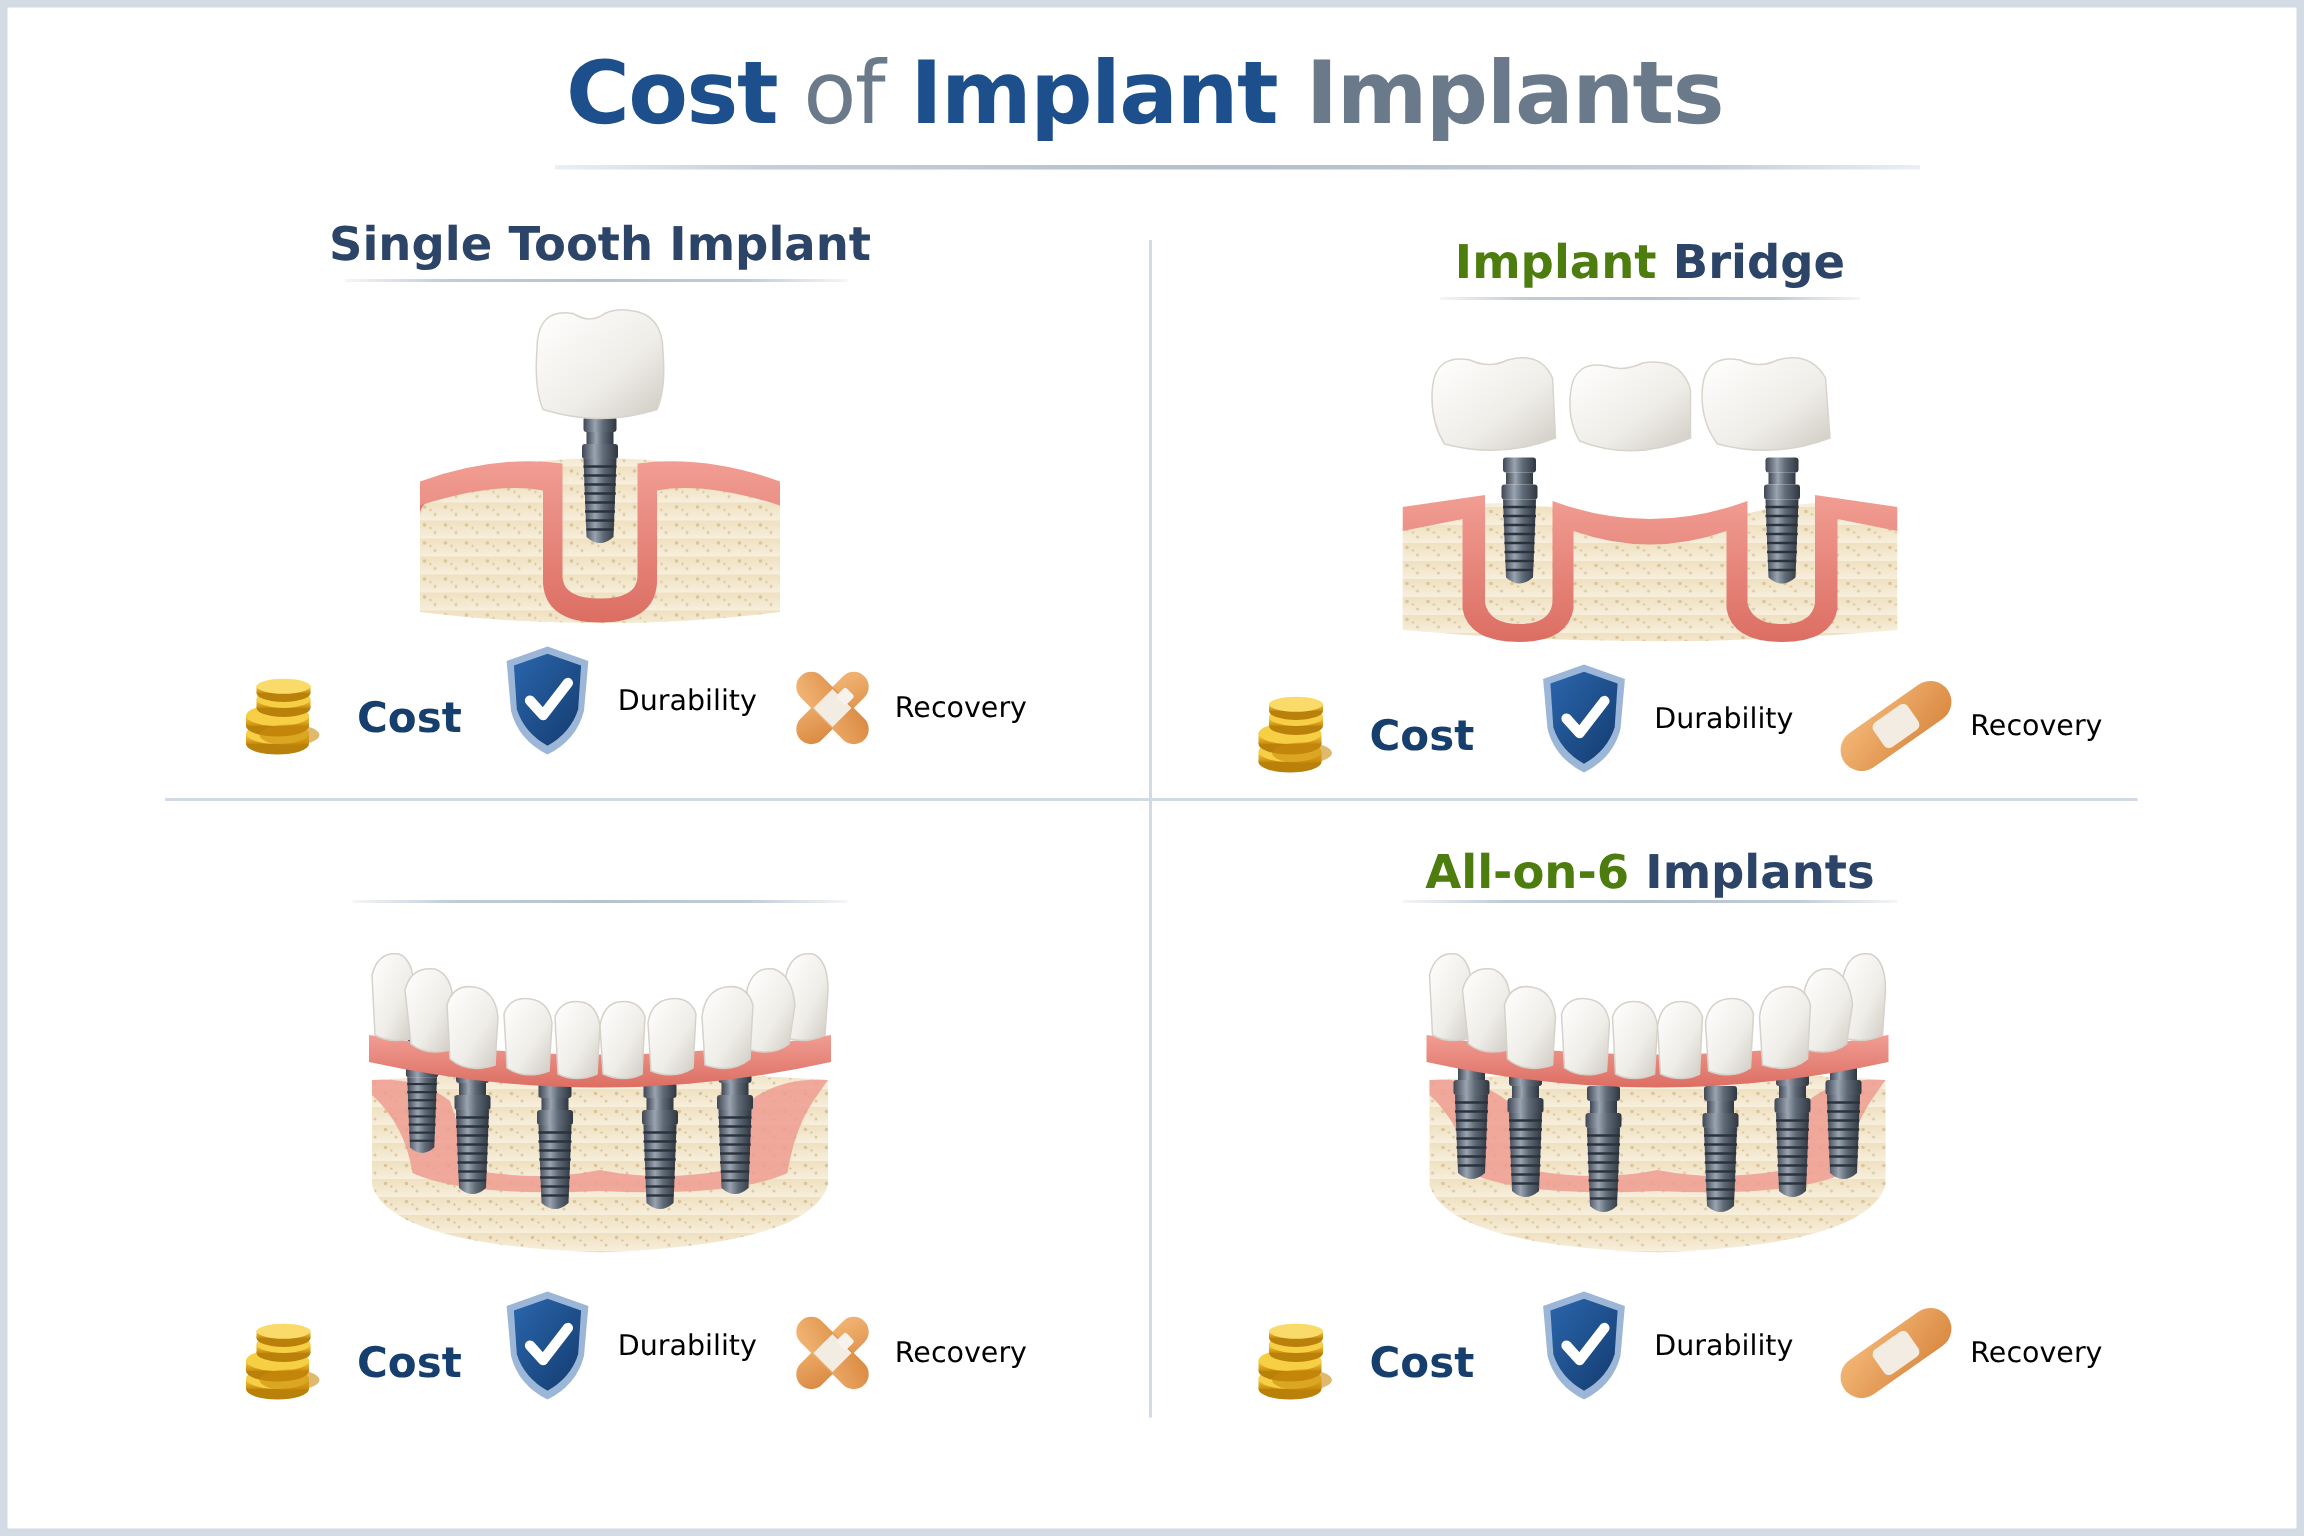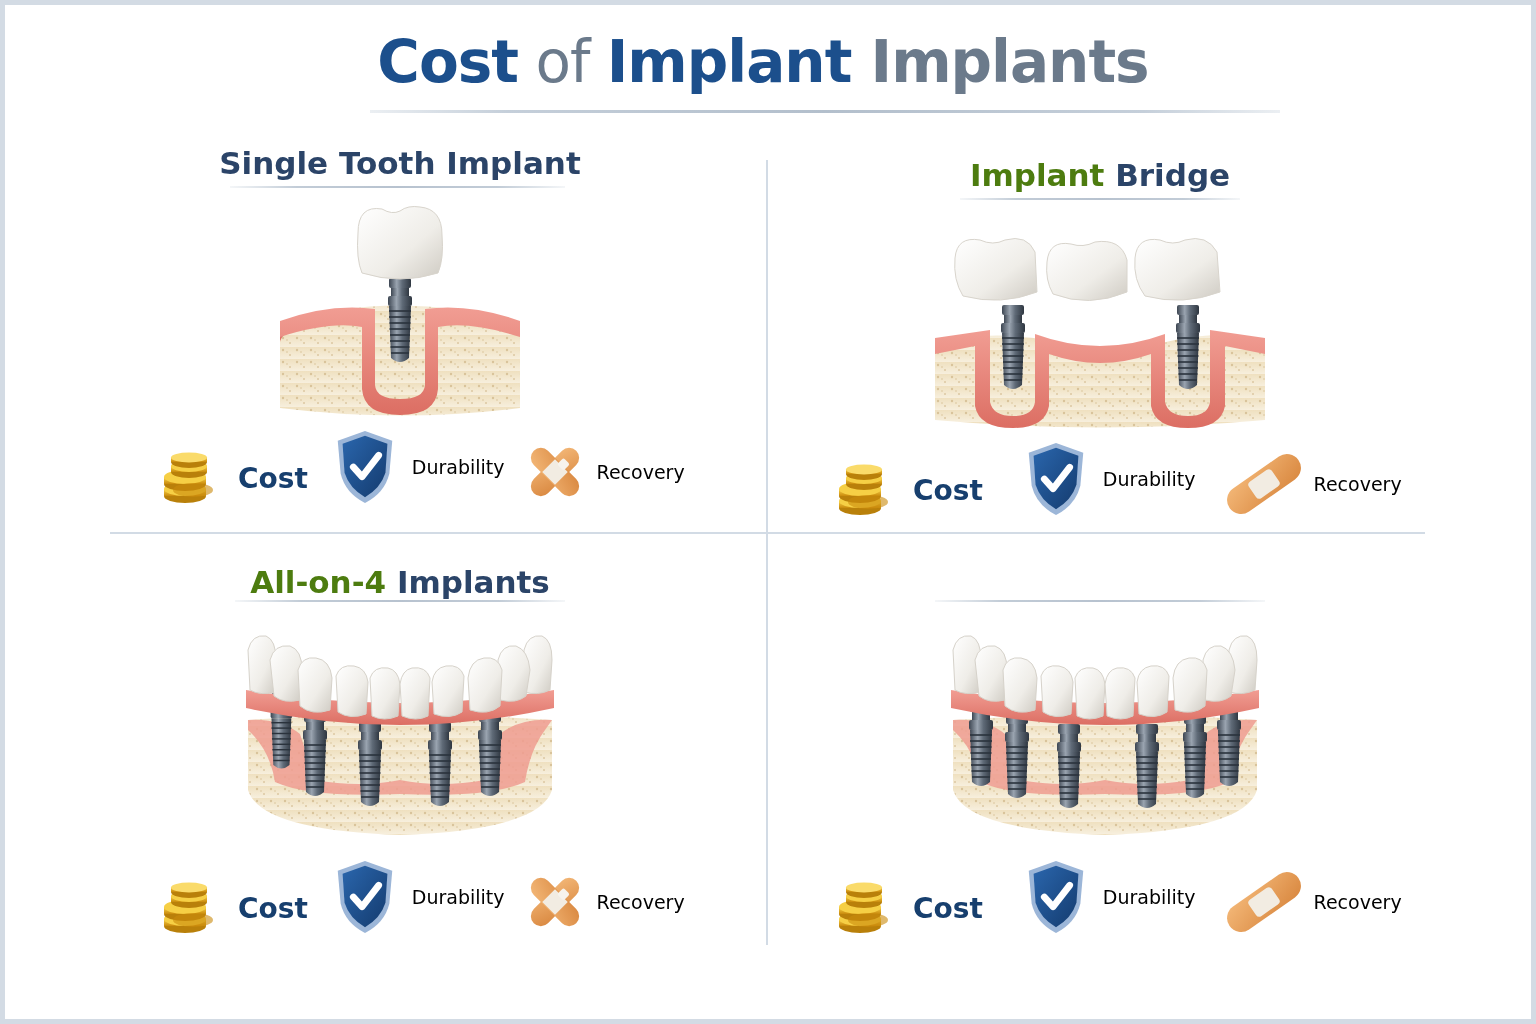--- a/index.html
+++ b/index.html
@@ -200,21 +200,20 @@
     <div class="metric" style="margin-left:26px;">
       <svg class="icon" width="84" height="64" viewBox="-42 -32 84 64">
           <use href="#band"></use>
         </svg>
       <span class="metric-label" style="margin-left:8px;">Recovery</span>
     </div>
   </div>
 </section>
 
 <section class="panel" style="left:60px; top:558px; height:400px;">
-  <h2 class="panel-title" style="top:4px;"><span class="accent">All-on-4</span><span> Implants</span></h2>
   <div class="panel-rule" style="left:175px; width:330px; top:42px;"></div>
   <svg class="illus" style="left:180px; top:72px;" width="320" height="210" viewBox="0 0 320 210">
     <path d="M8 90 Q160 80 312 90 L312 160 Q300 200 160 205 Q20 200 8 160 Z" fill="url(#pBone)"></path>
     <path d="M8 90 Q40 88 60 104 L75 150 Q120 158 160 150 Q200 158 245 150 L260 104 Q280 88 312 90 L305 100 Q290 120 285 152 Q250 168 160 164 Q70 168 35 152 Q30 120 8 100 Z" fill="#ee9c90" opacity="0.85"></path>
     <use href="#implantScrew" x="42" y="62" transform="scale(0.9) translate(4,8)"></use>
     <use href="#implantScrew" x="75" y="82"></use>
     <use href="#implantScrew" x="130" y="92"></use>
     <use href="#implantScrew" x="200" y="92"></use>
     <use href="#implantScrew" x="250" y="82"></use>
     <path d="M6 60 Q160 86 314 60 L314 78 Q160 112 6 78 Z" fill="url(#gGum)"></path>
@@ -247,20 +246,21 @@
     <div class="metric" style="margin-left:18px;">
       <svg class="icon" width="64" height="64" viewBox="-32 -32 64 64">
           <use href="#crossBand"></use>
         </svg>
       <span class="metric-label" style="margin-left:10px;">Recovery</span>
     </div>
   </div>
 </section>
 
 <section class="panel" style="left:760px; top:558px; height:400px;">
+  <h2 class="panel-title" style="top:4px;"><span class="accent">All-on-6</span><span> Implants</span></h2>
   <div class="panel-rule" style="left:175px; width:330px; top:42px;"></div>
   <svg class="illus" style="left:185px; top:72px;" width="320" height="210" viewBox="0 0 320 210">
     <path d="M8 90 Q160 80 312 90 L312 160 Q300 200 160 205 Q20 200 8 160 Z" fill="url(#pBone)"></path>
     <path d="M8 90 Q40 88 60 104 L75 150 Q120 158 160 150 Q200 158 245 150 L260 104 Q280 88 312 90 L305 100 Q290 120 285 152 Q250 168 160 164 Q70 168 35 152 Q30 120 8 100 Z" fill="#ee9c90" opacity="0.85"></path>
     <use href="#implantScrew" x="36" y="72"></use>
     <use href="#implantScrew" x="72" y="84"></use>
     <use href="#implantScrew" x="124" y="94"></use>
     <use href="#implantScrew" x="202" y="94"></use>
     <use href="#implantScrew" x="250" y="84"></use>
     <use href="#implantScrew" x="284" y="72"></use>

